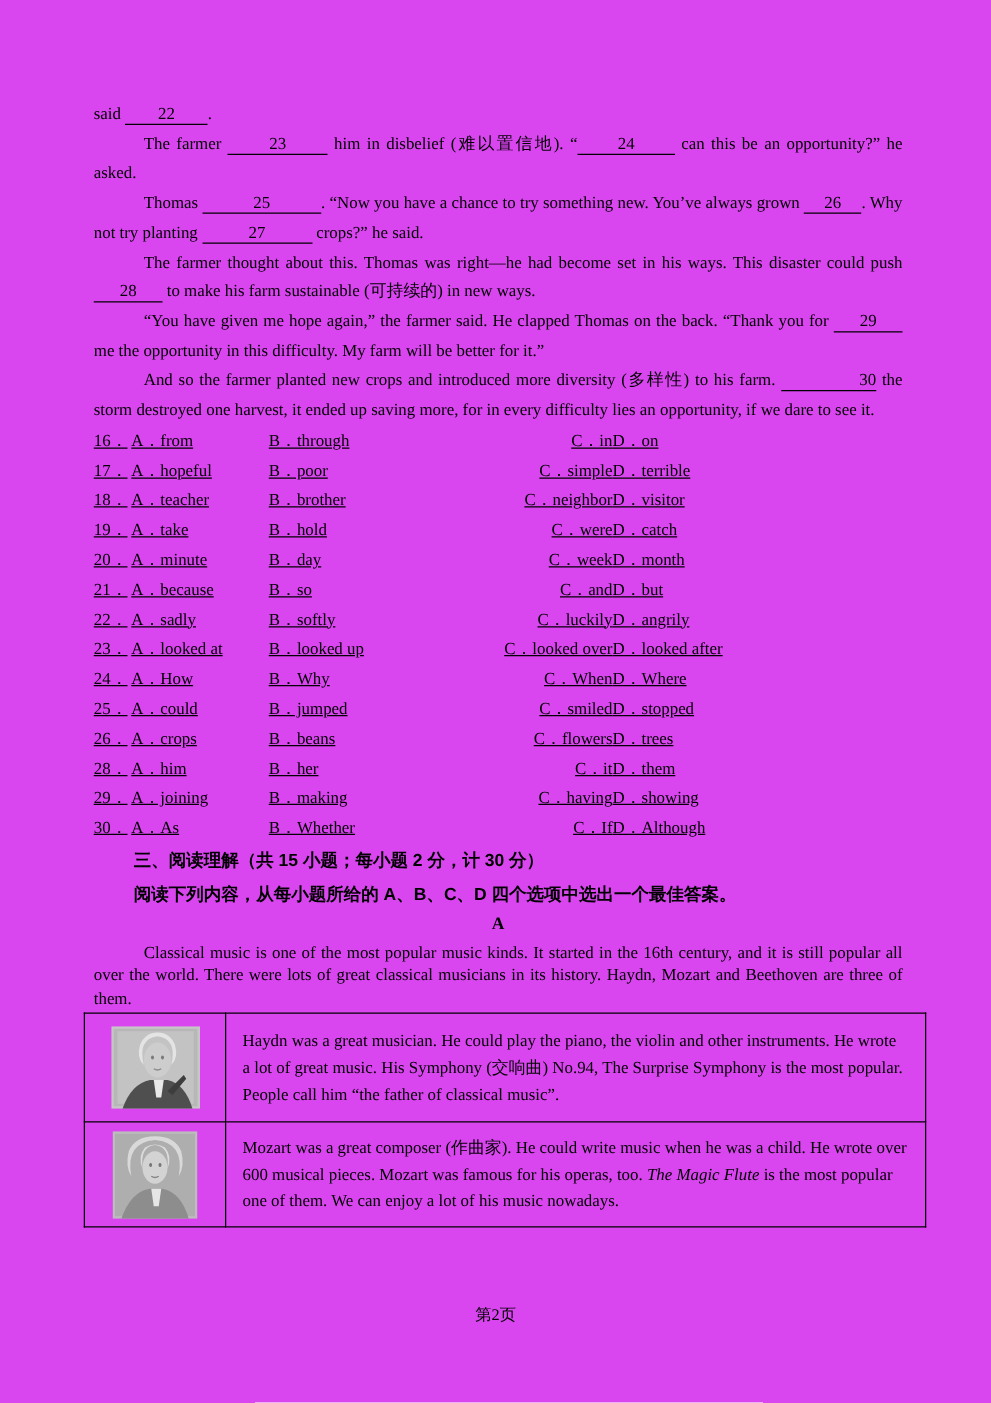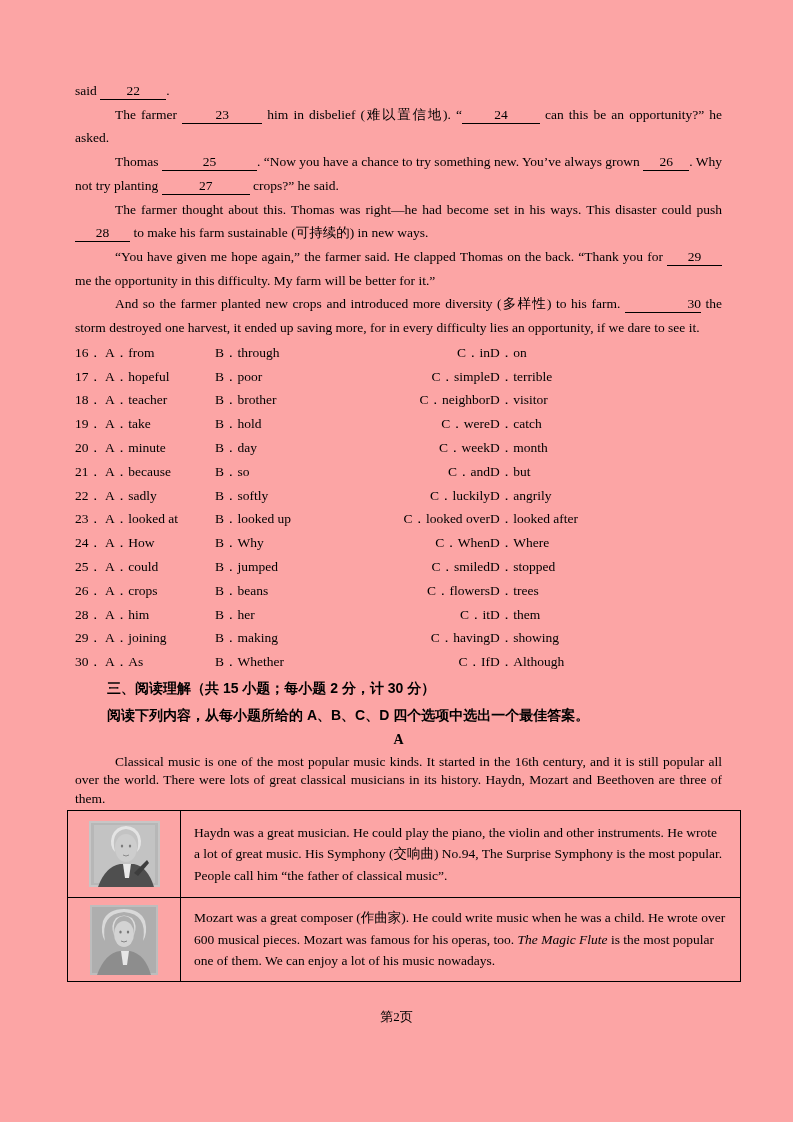--- a/index.html
+++ b/index.html
@@ -1,19 +1,19 @@
 <!DOCTYPE html>
 <html><head>
 <meta charset="utf-8">
 <style>
   html,body { margin:0; padding:0; background:#ffffff; }
   .page {
     position:relative;
     width:793px; height:1122px;
-    background:#fca5a5;
+    background:#d946ef;
     color:#000;
     font-family:"Liberation Serif","DejaVu Serif",serif;
     font-size:13.5px;
     overflow:hidden;
   }
   .content {
     position:absolute; left:75px; top:79px; width:647px;
   }
   
   .cloze p { margin:0; text-align:justify; line-height:23.7px; }
@@ -21,21 +21,21 @@
   .blank {
     display:inline-block;
     height:17px; line-height:17px;
     border-bottom:1px solid #000;
     text-align:center;
     vertical-align:baseline;
     text-indent:0;
   }
   
   .questions { margin-top:1px; }
-  .qrow { display:flex; line-height:23.8px; }
+  .qrow { display:flex; line-height:23.8px;text-decoration:underline; }
   .qnum { width:30px; }
   .qa { width:110px; }
   .qb { width:135px; }
   .qc { width:140px;text-align:right; }
   .qd { flex:1; }
   
   .sec-heading, .sec-instr {
     font-family:"Liberation Sans","DejaVu Sans",sans-serif;
     font-weight:bold;
     font-size:14px;
@@ -60,21 +60,21 @@
     margin-top:2px;
   }
   table.musicians td { border:1.5px solid #000; }
   .img-cell { width:110px; text-align:center; vertical-align:middle; }
   .txt-cell { padding:6px 14px 6px 13px; line-height:21.6px; vertical-align:middle; }
   .row-haydn  { height:87px; }
   .row-mozart { height:84px; }
   .portrait { display:inline-block; vertical-align:middle; }
   
   .footer {
-    position:absolute; top:1009px; left:0; width:793px;
+    position:absolute; top:1044px; left:0; width:793px;
     text-align:center; font-size:13px; line-height:16px;
   }
 </style>
 </head>
 <body>
 
 <div class="page">
   <div class="content">
 
     <div class="cloze" id="cloze">

